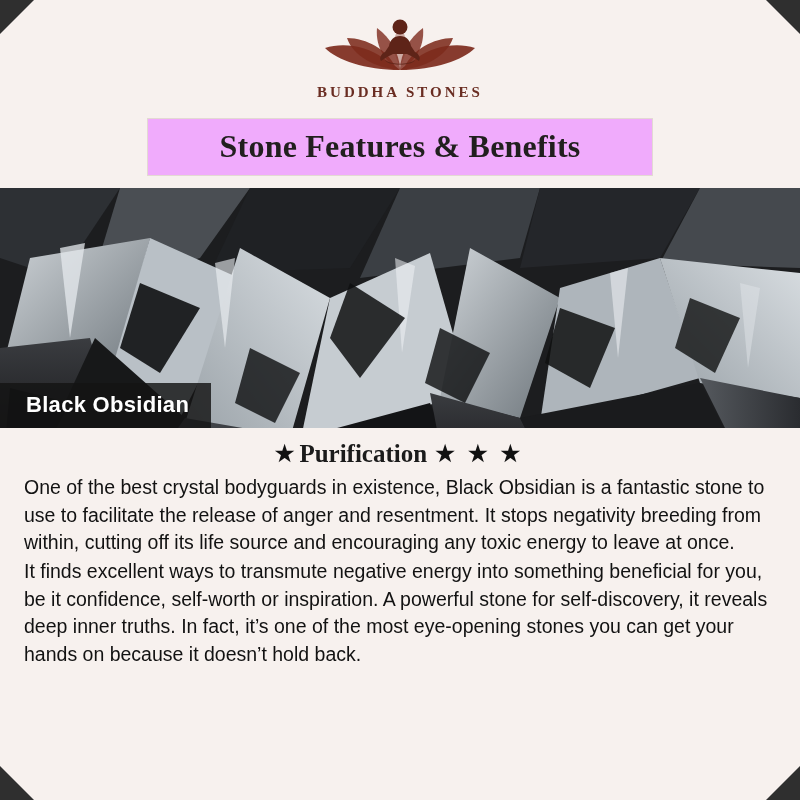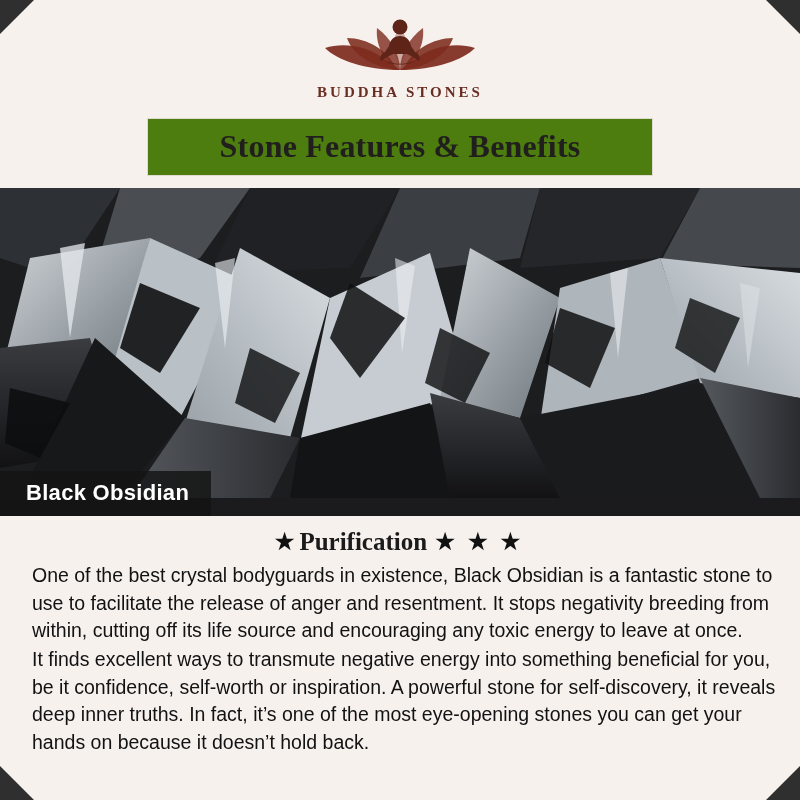--- a/index.html
+++ b/index.html
@@ -55,39 +55,39 @@
     color: #6a2d22;
     font-weight: 700;
     margin-top: 2px;
   }
 
   
   .title-banner {
     position: relative;
     margin: 0 auto;
     width: 506px;
-    background: #4d7c0f;
+    background: #f0abfc;
     border: 1px solid #e3d9d3;
     padding: 11px 0 13px;
     text-align: center;
   }
   .title-banner h1 {
     font-family: "Liberation Serif", serif;
     font-size: 32px;
     font-weight: 700;
     color: #211f1e;
     letter-spacing: .2px;
     line-height: 1;
   }
 
   
   .hero {
     position: relative;
     width: 800px;
-    height: 328px;
+    height: 240px;
     margin-top: 12px;
     overflow: hidden;
     background: #1b1b1d;
   }
   .hero-art { position: absolute; inset: 0; }
   .caption {
     position: absolute;
     left: 0; bottom: 0;
     background: rgba(20,20,20,0.82);
     color: #fff;
@@ -112,21 +112,21 @@
     font-family: "Liberation Serif", serif;
     font-size: 25px;
     font-weight: 700;
     color: #1b1b1b;
     white-space: nowrap;
   }
   .benefit .star { font-size: 22px; margin-right: 5px; color: #111; }
 
   
   .copy {
-    padding: 4px 24px 0 32px;
+    padding: 4px 24px 0 24px;
     color: #121212;
     font-size: 19.5px;
     line-height: 1.42;
     font-family: "Liberation Sans", sans-serif;
   }
   .copy p { margin-bottom: 1px; }
 </style>
 </head>
 <body>
 

